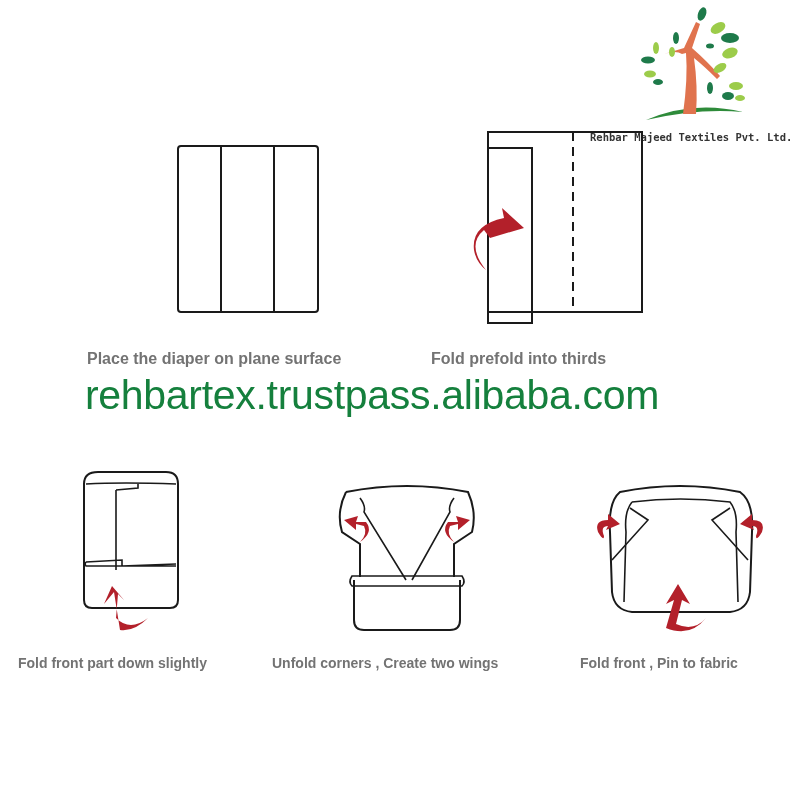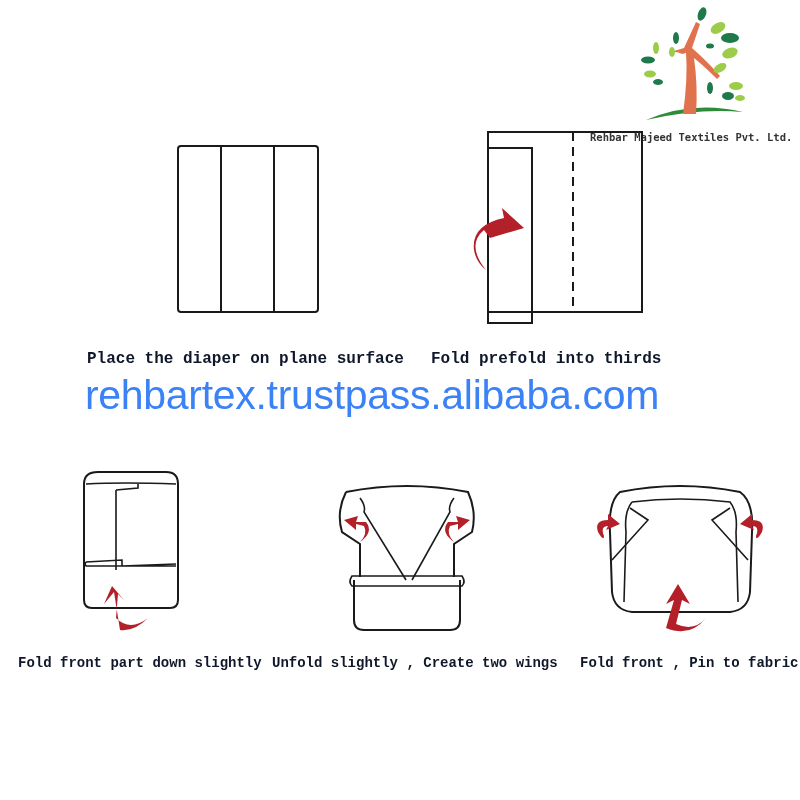--- a/index.html
+++ b/index.html
@@ -1,20 +1,20 @@
 <!DOCTYPE html>
 <html><head>
 <meta charset="utf-8">
 <style>
   html, body { margin:0; padding:0; background:#ffffff; }
   body { width:800px; height:800px; position:relative; overflow:hidden; font-family:"DejaVu Sans", sans-serif; }
-  .caption { position:absolute; font-family:Liberation Mono, monospace; font-weight:bold; color:#0f172a; white-space:nowrap; }
+  .caption { position:absolute; font-family:Liberation Sans, sans-serif; font-weight:bold; color:#737373; white-space:nowrap; }
   .cap-top { font-size:16px; top:350px; }
   .cap-bot { font-size:14px; top:655px; }
-  .watermark { position:absolute; left:85px; top:372px; font-family:"Liberation Sans", sans-serif; font-size:41px; color:#3b82f6; letter-spacing:-0.3px; white-space:nowrap; }
+  .watermark { position:absolute; left:85px; top:372px; font-family:"Liberation Sans", sans-serif; font-size:41px; color:#15803d; letter-spacing:-0.3px; white-space:nowrap; }
   .company { position:absolute; left:590px; top:131px; font-family:"DejaVu Sans Mono", monospace; font-size:10.5px; font-weight:bold; color:#333; white-space:nowrap; }
   svg { position:absolute; overflow:visible; }
 </style>
 </head>
 <body>
 
 <svg width="110" height="115" style="left:638px;top:8px" viewBox="0 0 110 115">
   <path d="M8 112 Q55 92 105 104 Q60 100 8 112 Z" fill="#2e8b3a"></path>
   <path d="M45 106 Q50 70 48 45 L44 46 Q38 42 26 46 L46 40 L58 14 L62 16 L54 40 Q70 54 82 68 L79 71 Q66 58 56 50 Q60 78 58 106 Z" fill="#e0734e"></path>
   <ellipse cx="64" cy="6" rx="4" ry="7" fill="#1e7a4a" transform="rotate(20 64 6)"></ellipse>
@@ -72,14 +72,14 @@
   <path d="M40 36 L58 48 L22 88 M140 36 L122 48 L158 88" fill="none" stroke="#1a1a1a" stroke-width="1.6"></path>
   <path d="M8 60 Q4 48 18 48 L18 42 L30 52 L16 58 L18 54 Q10 54 14 64 Q14 70 8 60 Z" fill="#b3202a"></path>
   <path d="M172 60 Q176 48 162 48 L162 42 L150 52 L164 58 L162 54 Q170 54 166 64 Q166 70 172 60 Z" fill="#b3202a"></path>
   <path d="M76 156 Q100 166 116 146 Q104 160 86 152 L92 128 L100 132 L88 112 L76 132 L84 128 Z" fill="#b3202a"></path>
 </svg>
 
 <div class="caption cap-top" style="left:87px">Place the diaper on plane surface</div>
 <div class="caption cap-top" style="left:431px">Fold prefold into thirds</div>
 <div class="watermark">rehbartex.trustpass.alibaba.com</div>
 <div class="caption cap-bot" style="left:18px">Fold front part down slightly</div>
-<div class="caption cap-bot" style="left:272px">Unfold slightly , Create two wings</div>
+<div class="caption cap-bot" style="left:272px">Unfold corners , Create two wings</div>
 <div class="caption cap-bot" style="left:580px">Fold front , Pin to fabric</div>
 
 </body></html>

